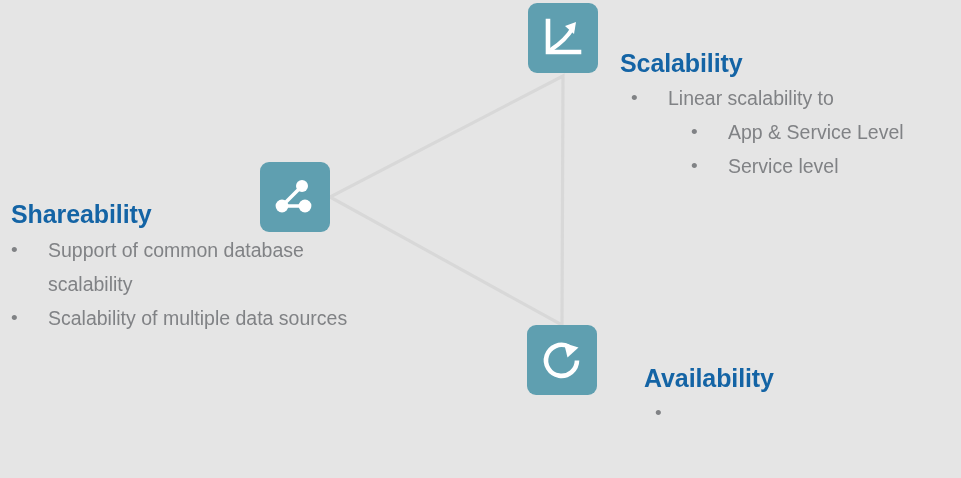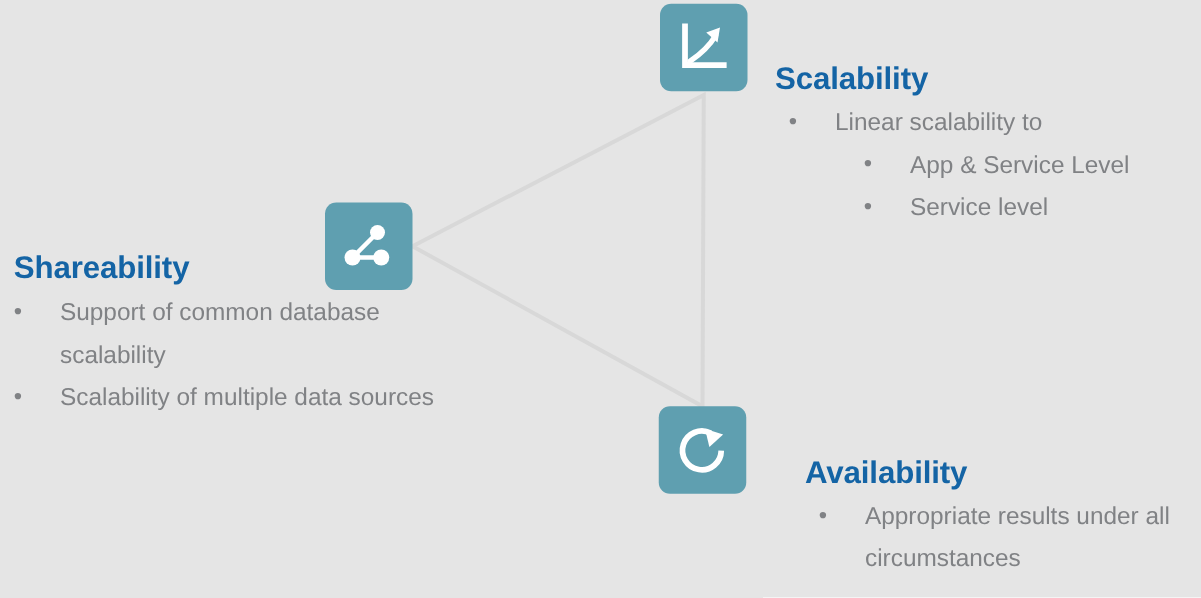--- a/index.html
+++ b/index.html
@@ -147,18 +147,17 @@
         <span>Scalability of multiple data sources</span>
       </li>
     </ul>
   </div>
 
   <div class="block" id="block-availability">
     <div class="block-title" style="color:#1464a5;">Availability</div>
     <ul class="bullet-list">
       <li class="bullet-item" style="color:#808285;">
         <span class="bullet-dot">•</span>
-        <span>Appropriate results under all circumstances</span>
       </li>
     </ul>
   </div>
 
 </div>
 
 </body></html>

